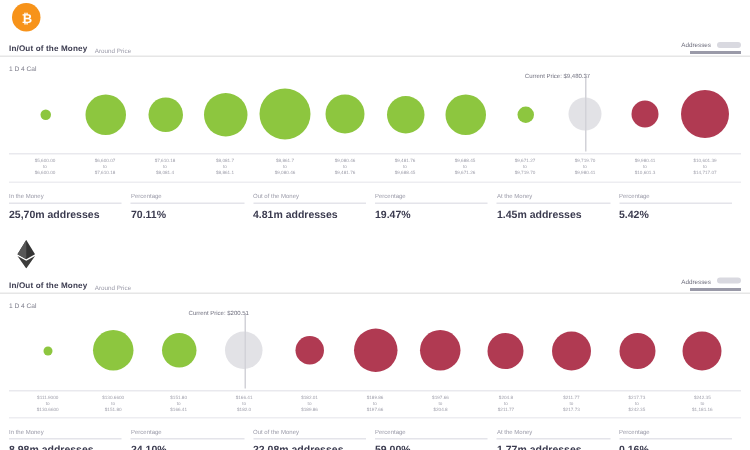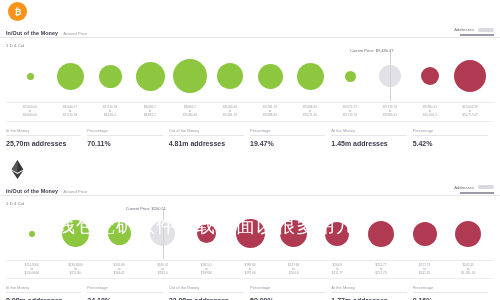--- a/index.html
+++ b/index.html
@@ -450,15 +450,14 @@
           <div class="stat-label">At the Money</div>
           <div class="stat-value">1.77m addresses</div>
         </div>
         <div class="stat">
           <div class="stat-label">Percentage</div>
           <div class="stat-value">0.16%</div>
         </div>
       </div>
   </div>
 
-  <div class="overlay-text">钱包挖矿软件下载页面以很多用几</div>
 
 </div>
 
 </body></html>

